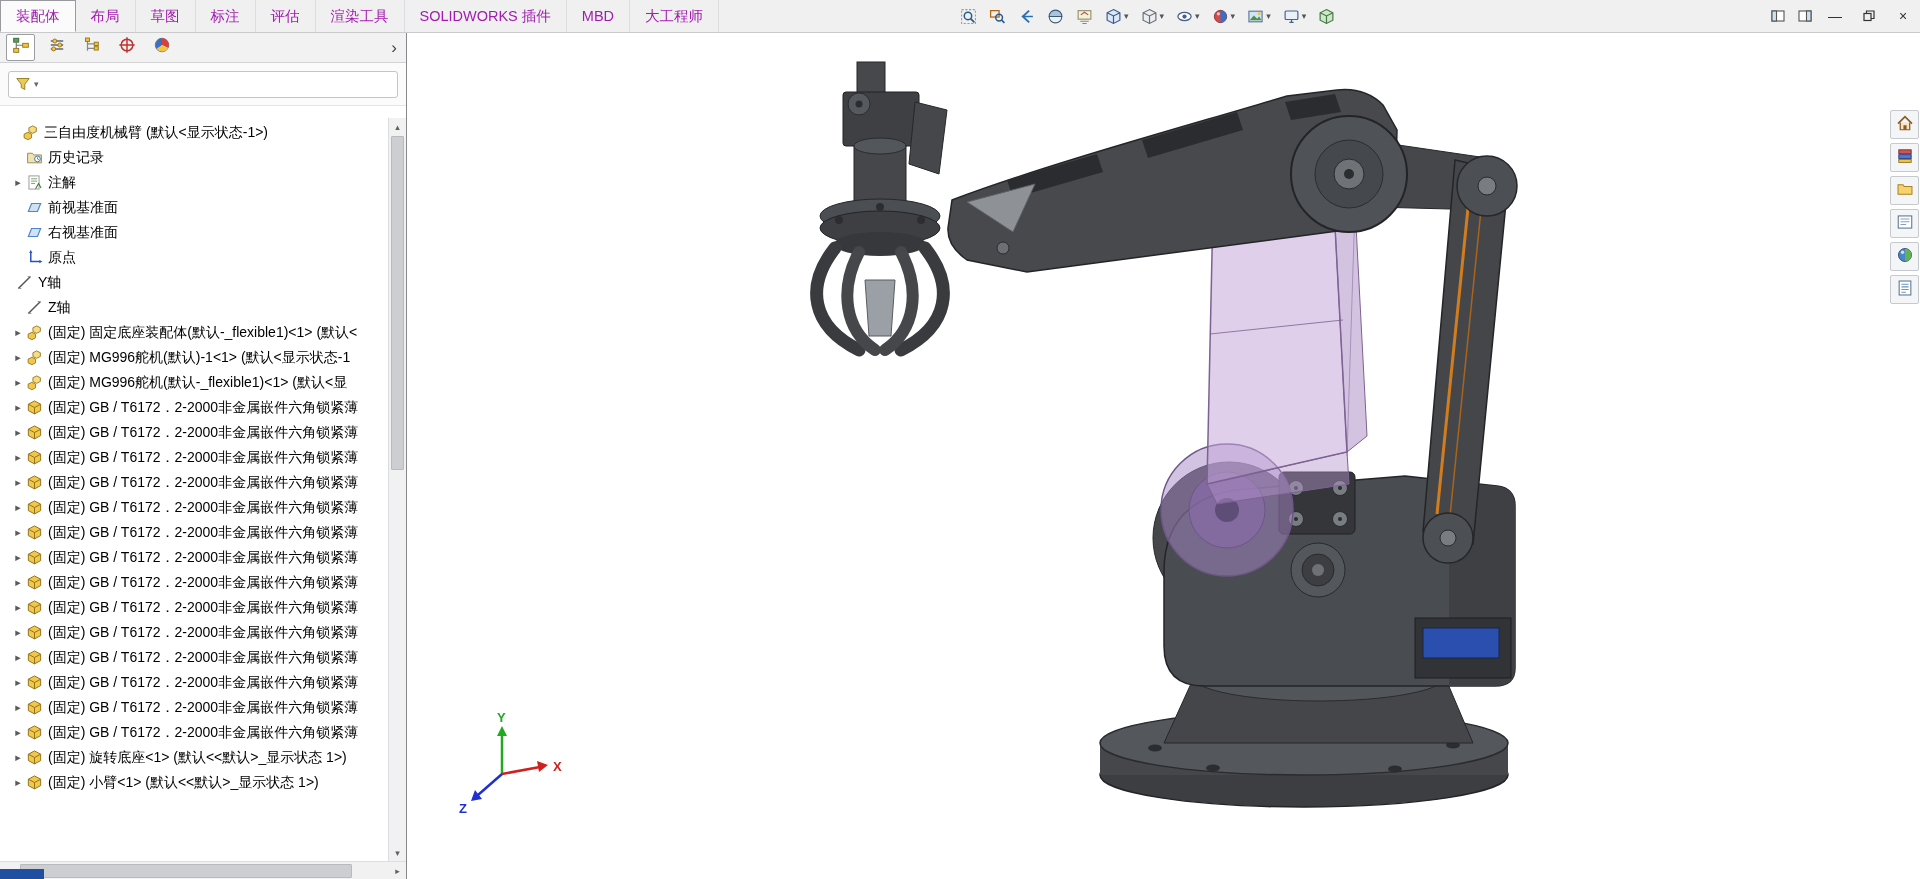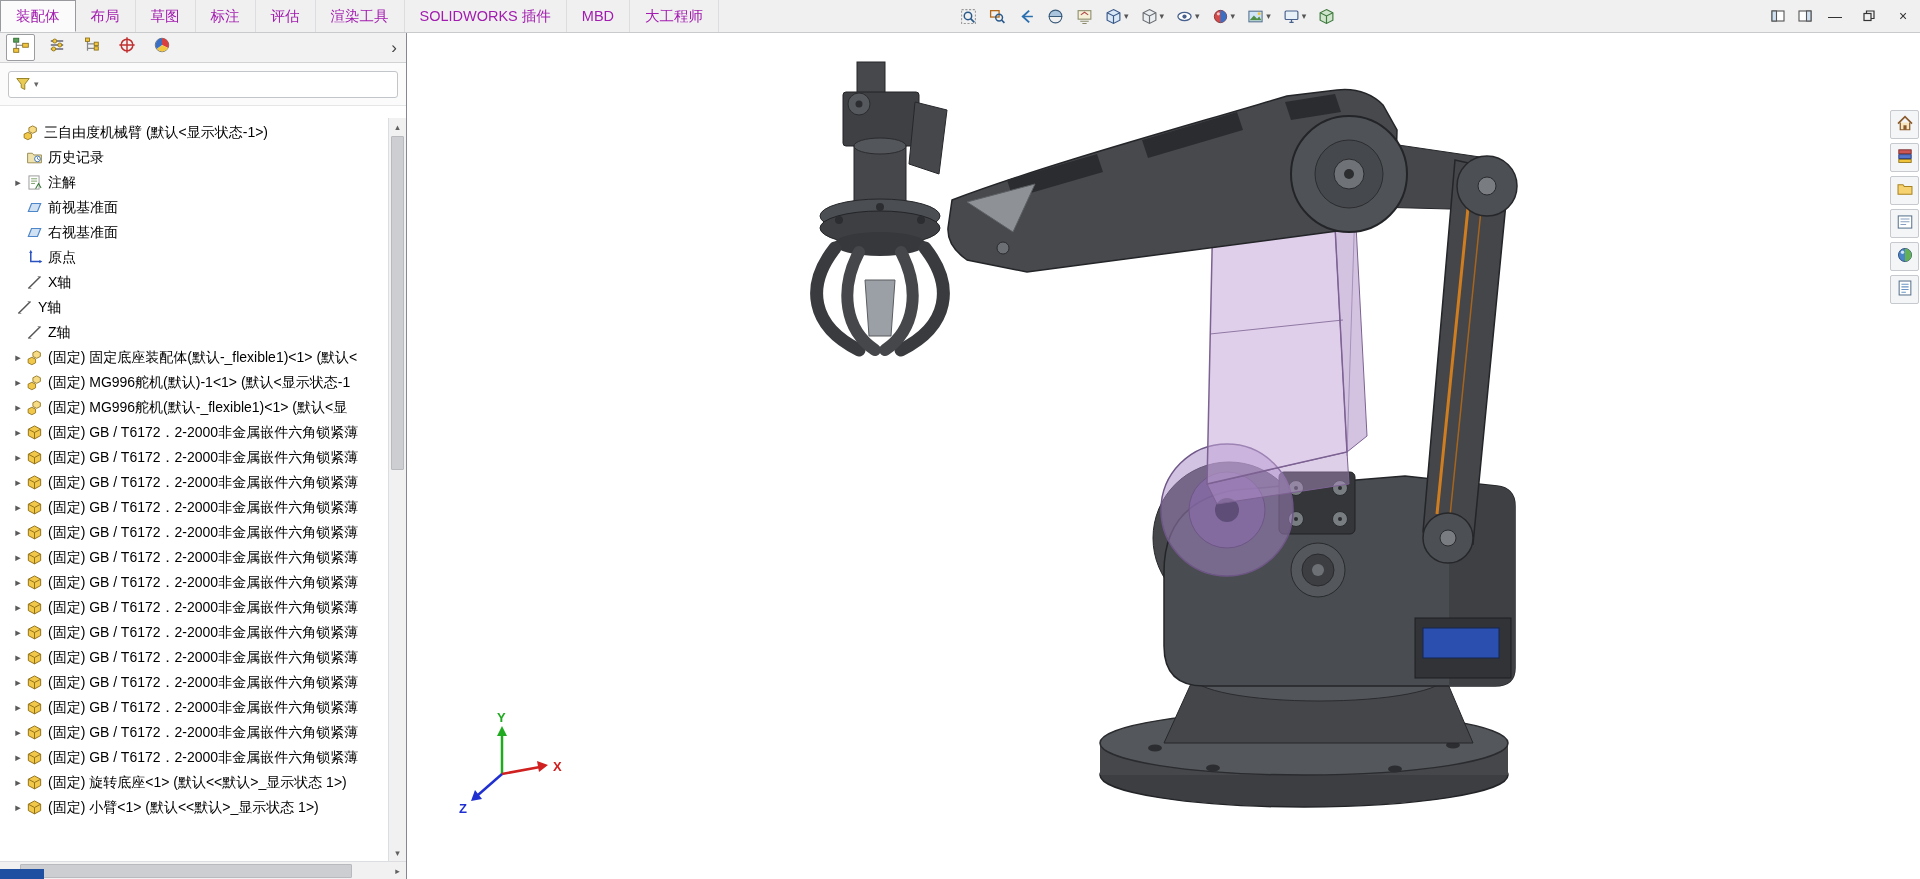--- a/index.html
+++ b/index.html
@@ -329,30 +329,20 @@
         <span class="arrow"></span>
         <span class="ticon">
           <svg width="17" height="17" viewBox="0 0 16 16">
             <path d="M4.5 3 V11.8 H13.5" fill="none" stroke="#2a52be" stroke-width="1.4"></path>
             <path d="M4.5 0.8 L3 3.8 H6 Z" fill="#2a52be"></path>
             <path d="M15.4 11.8 L12.6 10.3 V13.3 Z" fill="#2a52be"></path>
           </svg>
         </span>
         <span class="tlabel">原点</span>
       </div>
-      <div class="trow" style="padding-left: 10px;">
-        <span class="arrow"></span>
-        <span class="ticon">
-          <svg width="17" height="17" viewBox="0 0 16 16">
-            <path d="M2.2 13.6 L13.6 2.4" stroke="#555" stroke-width="1.4"></path>
-            <path d="M2.2 13.6 H5 M13.6 2.4 H11" stroke="#999" stroke-width="1"></path>
-          </svg>
-        </span>
-        <span class="tlabel">X轴</span>
-      </div>
       <div class="trow" style="">
         <span class="arrow"></span>
         <span class="ticon">
           <svg width="17" height="17" viewBox="0 0 16 16">
             <path d="M2.2 13.6 L13.6 2.4" stroke="#555" stroke-width="1.4"></path>
             <path d="M2.2 13.6 H5 M13.6 2.4 H11" stroke="#999" stroke-width="1"></path>
           </svg>
         </span>
         <span class="tlabel">Y轴</span>
       </div>

